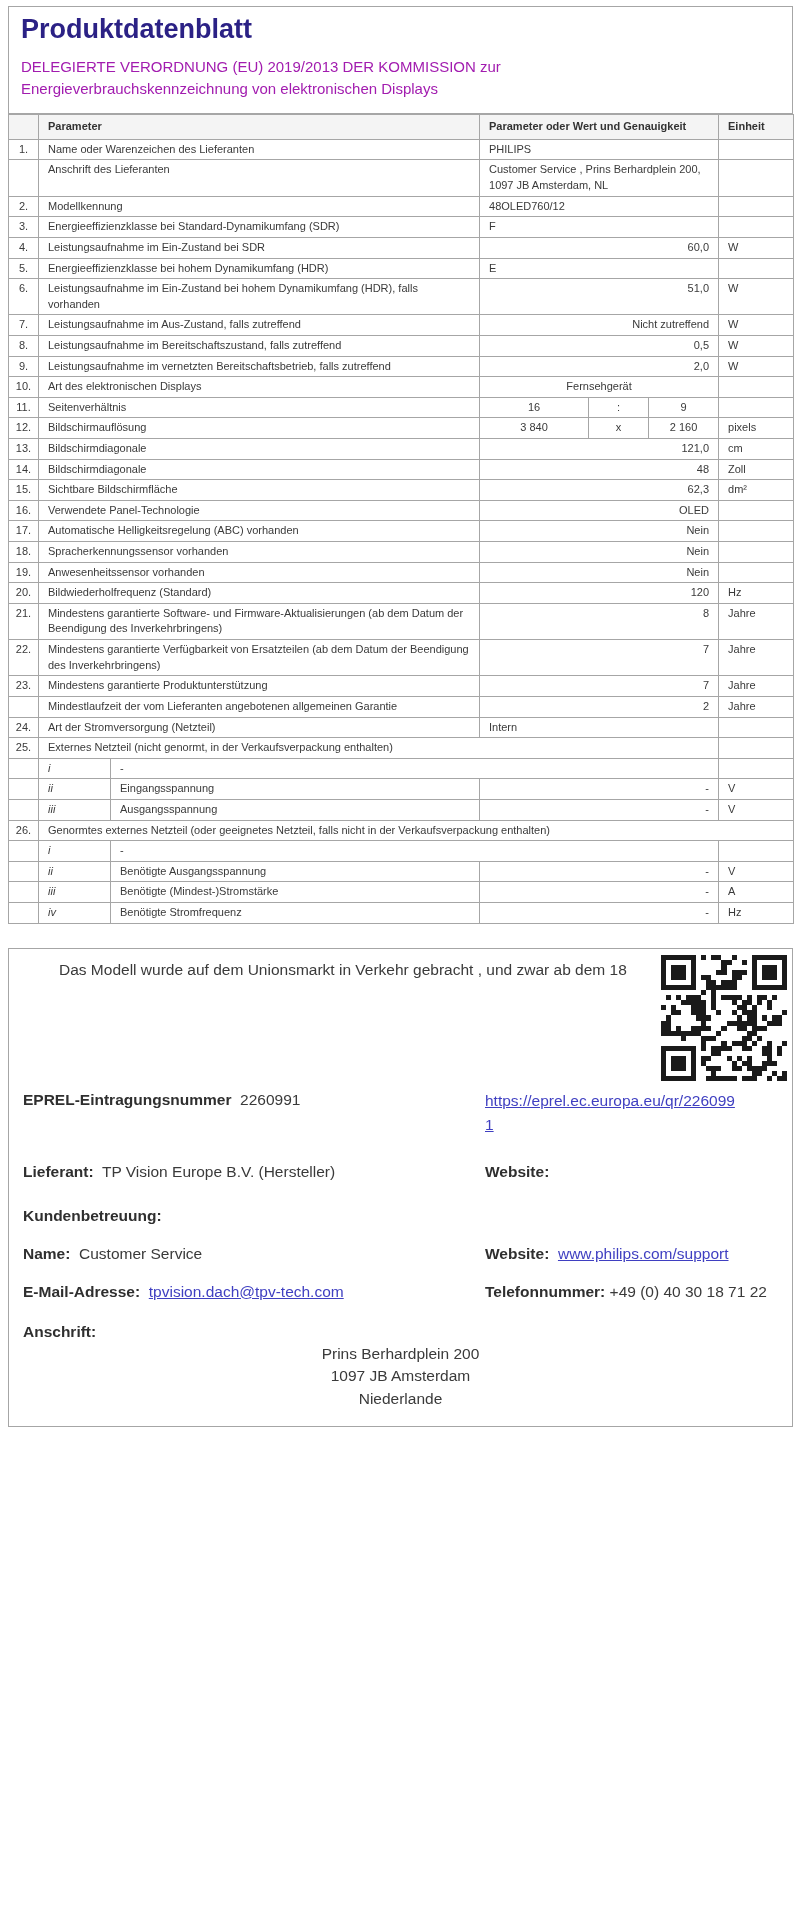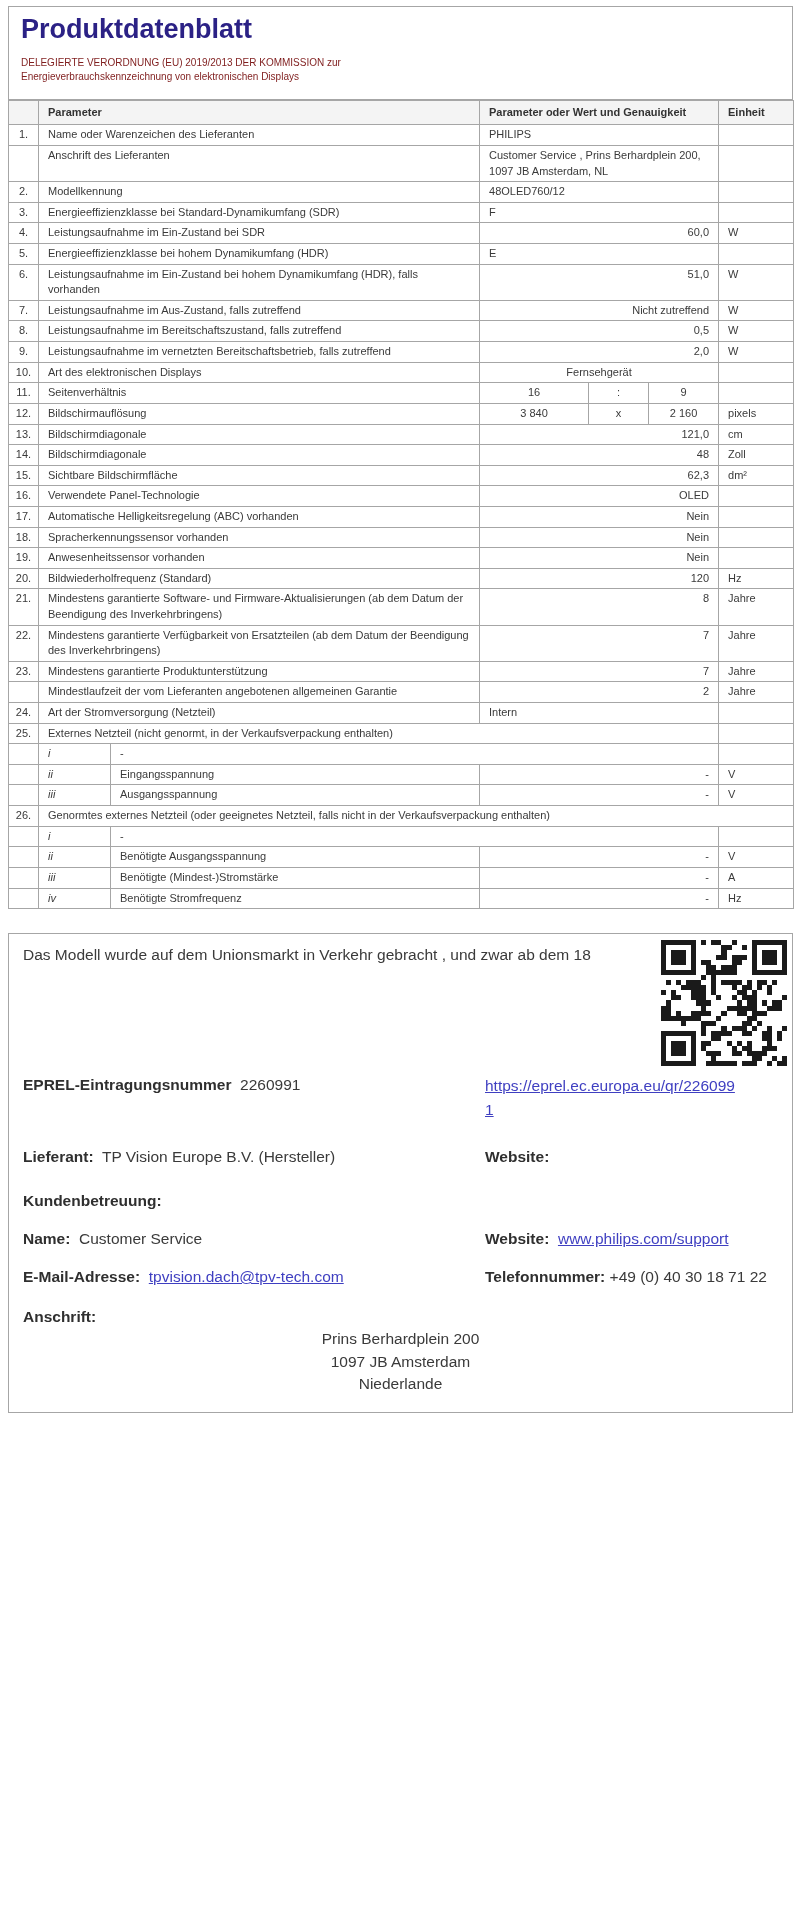--- a/index.html
+++ b/index.html
@@ -6,21 +6,21 @@
   body{
     width:800px;height:1926px;background:#ffffff;
     font-family:"Liberation Sans",sans-serif;color:#3a3a3a;
     overflow:hidden;
   }
   .box{
     border:1px solid #a6a6a6;margin-left:8px;width:785px;box-sizing:border-box;background:#fff;
   }
   .title-box{margin-top:6px;padding:6px 12px 14px 12px;}
   h1{margin:0;font-size:27px;line-height:1.25;color:#2b2185;font-weight:bold;}
-  .subtitle{margin-top:9px;font-size:10px;line-height:1.45;color:#7f1d1d;}
+  .subtitle{margin-top:9px;font-size:15px;line-height:1.45;color:#a21caf;}
   table.spec{
     border-collapse:collapse;margin-left:8px;width:785px;table-layout:fixed;
     font-size:11px;color:#3a3a3a;background:#fff;
   }
   .spec th,.spec td{
     border:1px solid #a6a6a6;padding:2px 9px;vertical-align:top;line-height:1.42;
     overflow:hidden;word-wrap:break-word;
   }
   .spec th{background:#f4f4f4;text-align:left;font-weight:bold;padding-top:4px;padding-bottom:4px;color:#333;}
   .spec td.num{text-align:center;padding-left:2px;padding-right:2px;}
@@ -288,21 +288,21 @@
         <td class="num"></td>
         <td class="roman">iv</td>
         <td class="param">Benötigte Stromfrequenz</td>
         <td class="val right" colspan="3">-</td>
         <td class="unit">Hz</td>
       </tr>
     </tbody>
 </table>
 
 <div class="box footer-box">
-  <div style="padding-right:40px;">Das Modell wurde auf dem Unionsmarkt in Verkehr gebracht , und zwar ab dem 18</div>
+  <div style="padding-right:40px;margin-left:36px;">Das Modell wurde auf dem Unionsmarkt in Verkehr gebracht , und zwar ab dem 18</div>
   <div class="qr"><svg viewBox="0 0 125 125" width="126" height="126" fill="#1a1a1a" shape-rendering="crispEdges">
         <rect x="40" y="0" width="5" height="5"></rect>
         <rect x="50" y="0" width="5" height="5"></rect>
         <rect x="55" y="0" width="5" height="5"></rect>
         <rect x="70" y="0" width="5" height="5"></rect>
         <rect x="60" y="5" width="5" height="5"></rect>
         <rect x="65" y="5" width="5" height="5"></rect>
         <rect x="80" y="5" width="5" height="5"></rect>
         <rect x="60" y="10" width="5" height="5"></rect>
         <rect x="55" y="15" width="5" height="5"></rect>

